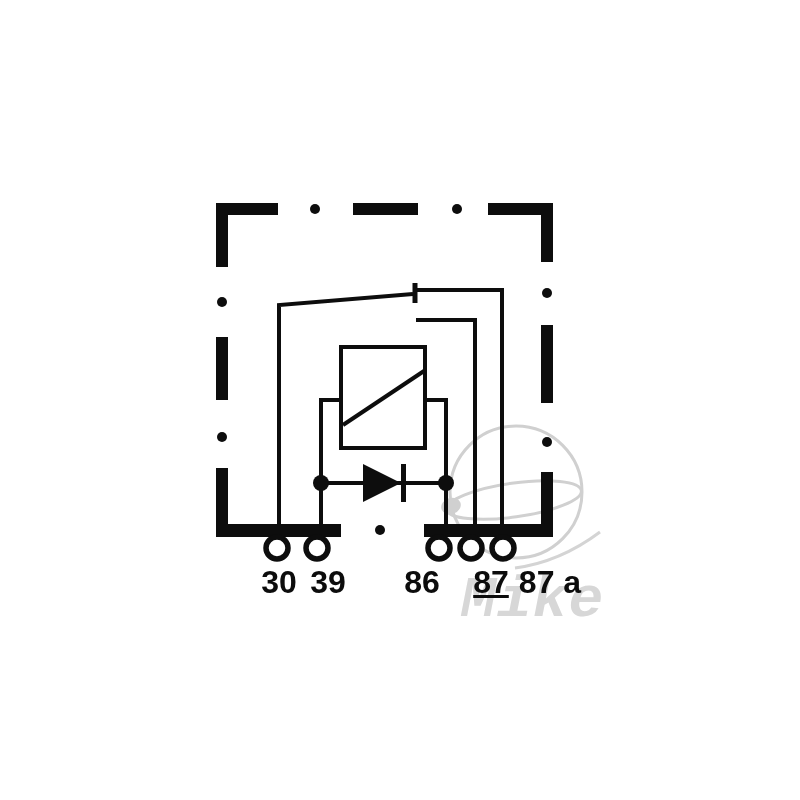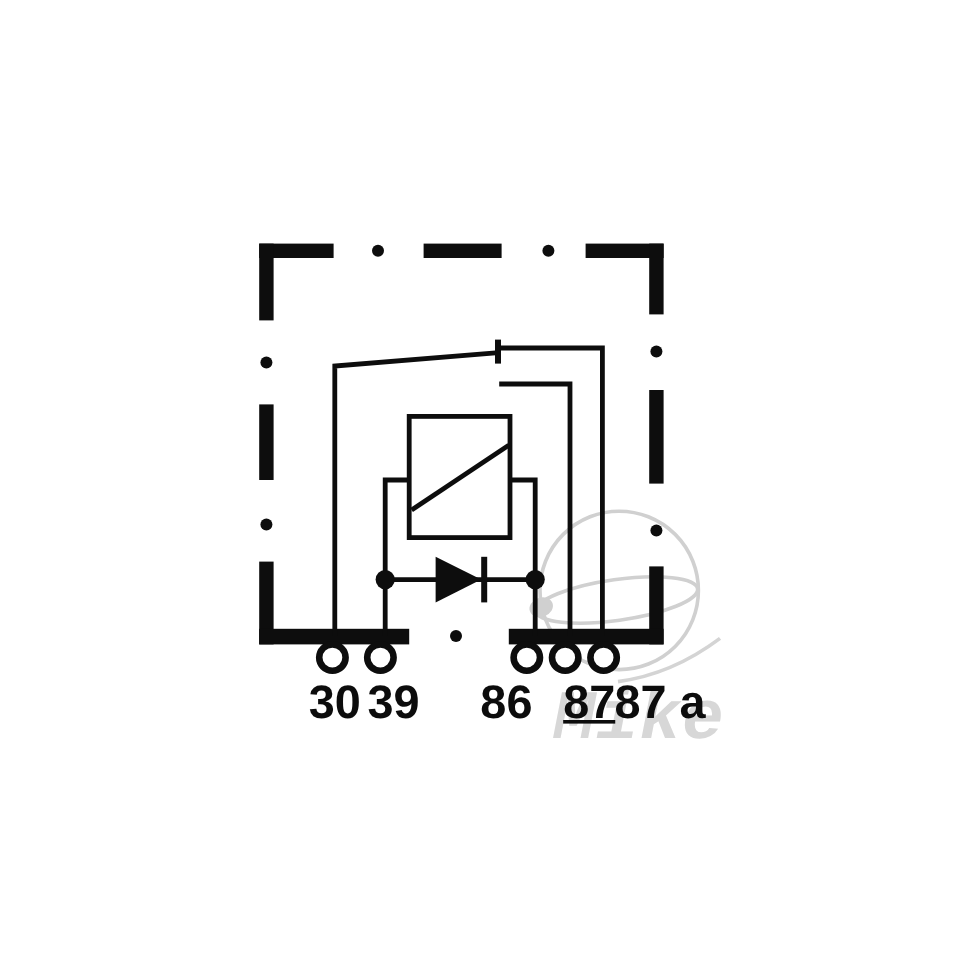--- a/index.html
+++ b/index.html
@@ -36,21 +36,21 @@
     user-select: none;
     margin-top: 24px;
   }
   .terminal-label {
     position: absolute;
     top: 566px;
     z-index: 2;
     transform: translateX(-50%);
     font-family: "Liberation Sans", sans-serif;
     font-weight: bold;
-    font-size: 39px;
+    font-size: 32px;
     line-height: 1;
     color: #0c0c0c;
     white-space: pre;
   }
   .lbl-30  { left: 279px; }
   .lbl-85  { left: 328px; }
   .lbl-86  { left: 422px; }
   .lbl-87  { left: 491px; text-decoration: underline; }
   .lbl-87a { left: 550px; }
 </style>

